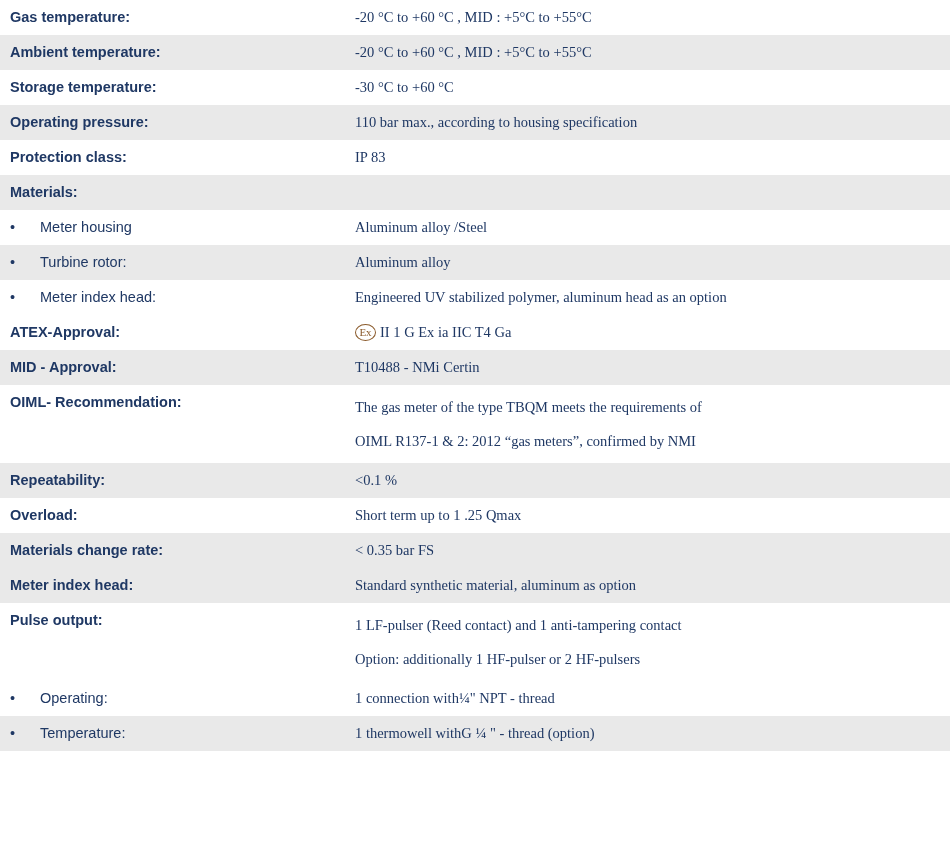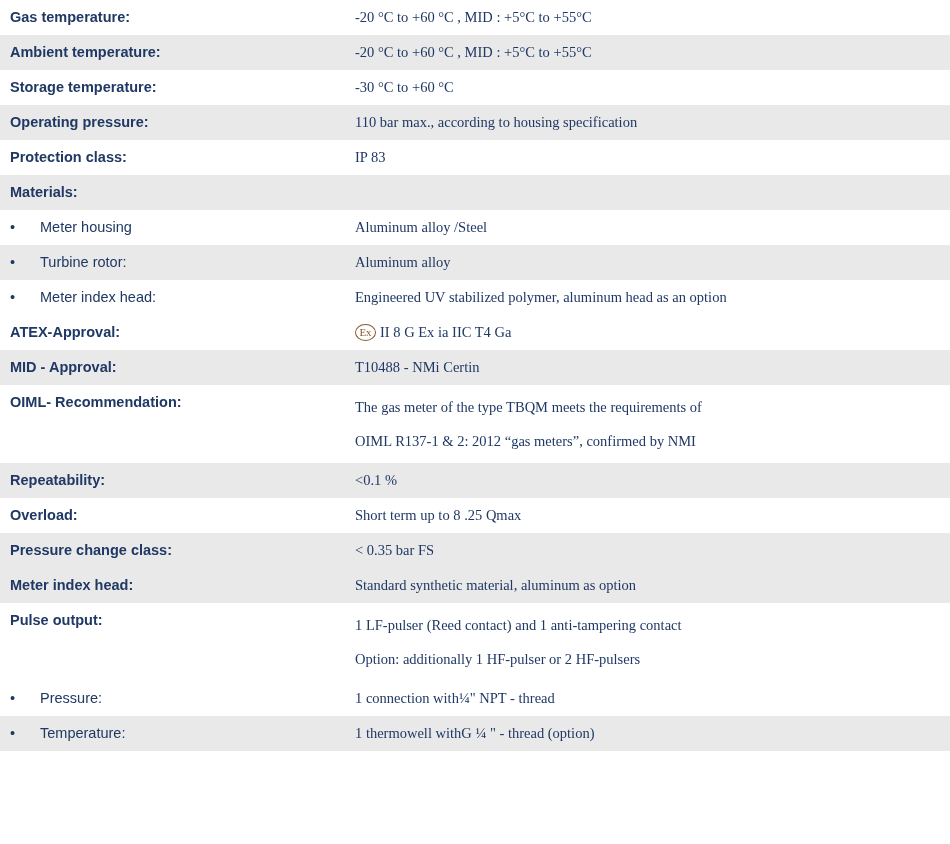--- a/index.html
+++ b/index.html
@@ -201,21 +201,21 @@
           <div class="cell-value">
             <span class="value-line">Engineered UV stabilized polymer, aluminum head as an option</span>
           </div>
         </td>
       </tr>
       <tr class="row-plain">
         <td>
           <div class="cell-label bold">ATEX-Approval:</div>
         </td>
         <td>
-          <div class="cell-value"><span class="ex-mark">Ex</span><span class="value-line" style="display: inline;">II 8 G Ex ia IIC T4 Ga</span></div>
+          <div class="cell-value"><span class="ex-mark">Ex</span><span class="value-line" style="display: inline;">II 1 G Ex ia IIC T4 Ga</span></div>
         </td>
       </tr>
       <tr class="row-shaded">
         <td>
           <div class="cell-label bold">MID - Approval:</div>
         </td>
         <td>
           <div class="cell-value">
             <span class="value-line">T10488 - NMi Certin</span>
           </div>
@@ -241,27 +241,27 @@
             <span class="value-line">&lt;0.1 %</span>
           </div>
         </td>
       </tr>
       <tr class="row-plain">
         <td>
           <div class="cell-label bold">Overload:</div>
         </td>
         <td>
           <div class="cell-value">
-            <span class="value-line">Short term up to 8 .25 Qmax</span>
-          </div>
-        </td>
-      </tr>
-      <tr class="row-shaded">
-        <td>
-          <div class="cell-label bold">Pressure change class:</div>
+            <span class="value-line">Short term up to 1 .25 Qmax</span>
+          </div>
+        </td>
+      </tr>
+      <tr class="row-shaded">
+        <td>
+          <div class="cell-label bold">Materials change rate:</div>
         </td>
         <td>
           <div class="cell-value">
             <span class="value-line">&lt; 0.35 bar FS</span>
           </div>
         </td>
       </tr>
       <tr class="row-shaded">
         <td>
           <div class="cell-label bold">Meter index head:</div>
@@ -280,21 +280,21 @@
           <div class="cell-value">
             <span class="value-line">1 LF-pulser (Reed contact) and 1 anti-tampering contact</span>
             <span class="value-line">Option: additionally 1 HF-pulser or 2 HF-pulsers</span>
           </div>
         </td>
       </tr>
       <tr class="row-plain">
         <td>
           <div class="bullet-label">
             <span class="bullet-dot">•</span>
-            <span class="bullet-text">Pressure:</span>
+            <span class="bullet-text">Operating:</span>
           </div>
         </td>
         <td>
           <div class="cell-value">
             <span class="value-line">1 connection with¼" NPT - thread</span>
           </div>
         </td>
       </tr>
       <tr class="row-shaded">
         <td>

